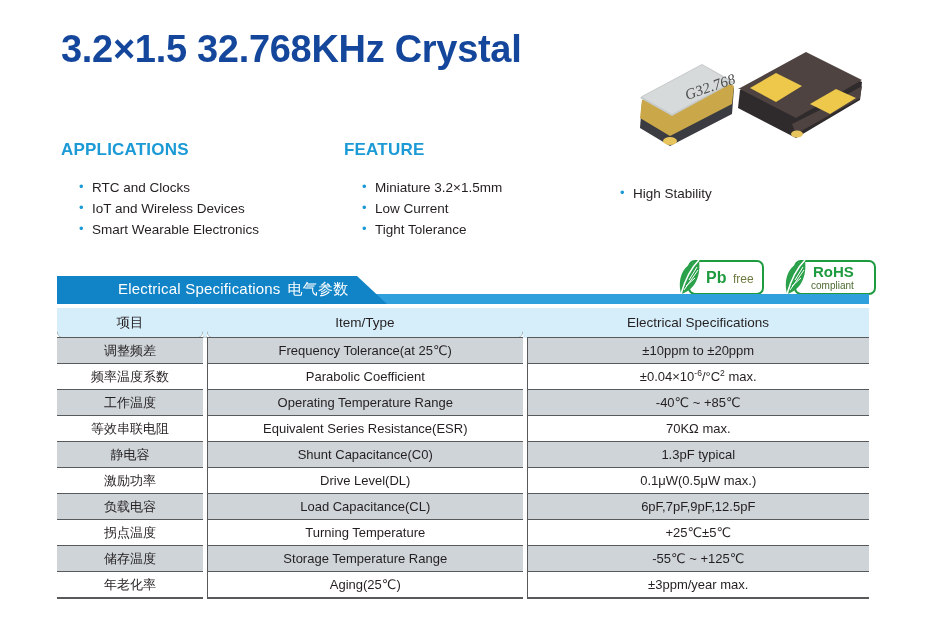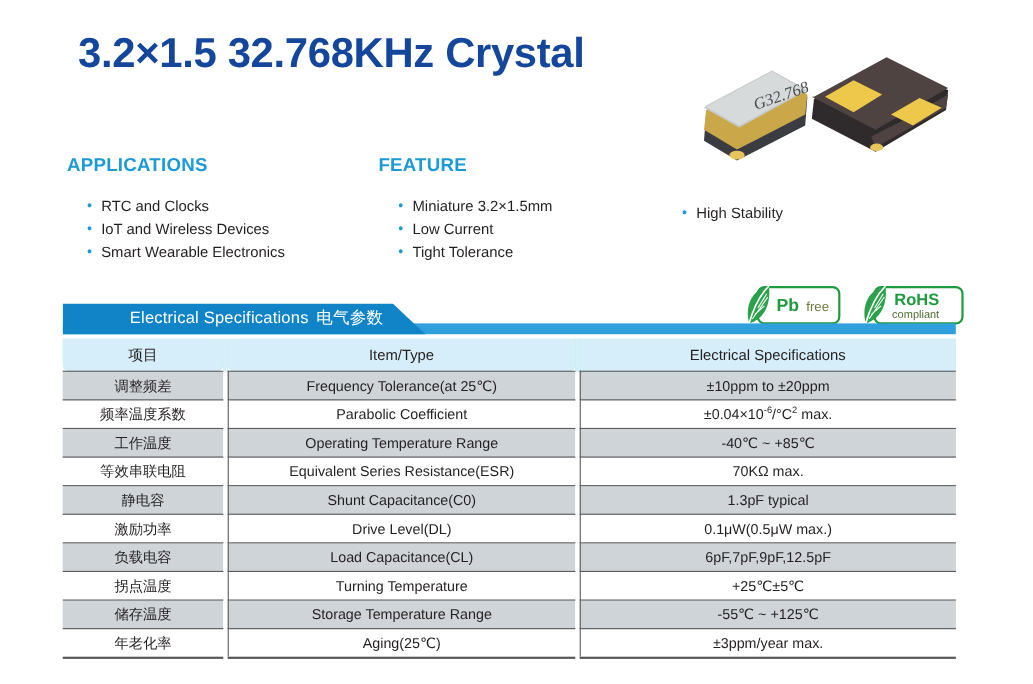--- a/index.html
+++ b/index.html
@@ -12,21 +12,21 @@
     height: 622px;
     position: relative;
     font-family: "Liberation Sans", "DejaVu Sans", sans-serif;
     color: #231f20;
     overflow: hidden;
   }
 
   
   #page-title {
     position: absolute;
-    left: 71px;
+    left: 61px;
     top: 28px;
     font-size: 38px;
     font-weight: bold;
     color: #14479b;
     letter-spacing: -0.3px;
     white-space: nowrap;
   }
 
   
   .section-heading {
@@ -123,21 +123,21 @@
     color: #231f20;
   }
   #spec-table th {
     background: #d6eef9;
     font-size: 13.5px;
     height: 29px;
   }
   #spec-table thead th:nth-child(1) { border-radius: 0 0 7px 7px; }
   #spec-table thead th:nth-child(2) { border-radius: 0 0 7px 7px; }
   #spec-table thead th:nth-child(3) { border-radius: 0 0 7px 7px; }
-  #spec-table thead tr { background: #86efac; padding-left: 40px; }
+  #spec-table thead tr { background: #000000; padding-left: 40px; }
   #spec-table thead th { border: none; }
   .th-gap { width: 4px; background: #ffffff; padding: 0; }
 
   #spec-table tbody td {
     border-top: 1.3px solid #58595b;
     border-bottom: 1.3px solid #58595b;
   }
   #spec-table tbody tr.shaded td { background: #cfd4d8; }
   #spec-table tbody td.col-mid,
   #spec-table tbody td.col-val {

